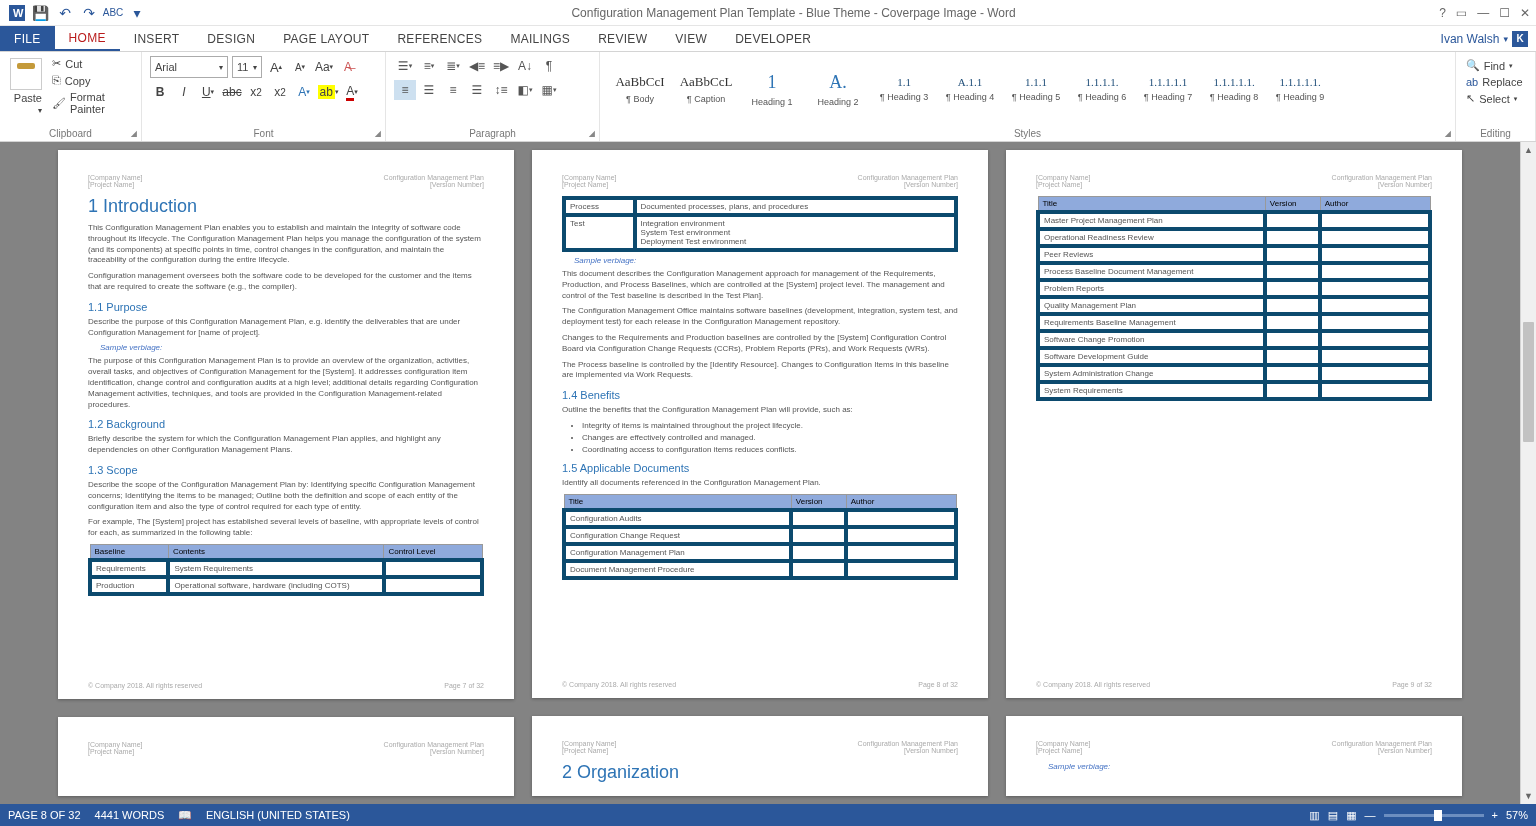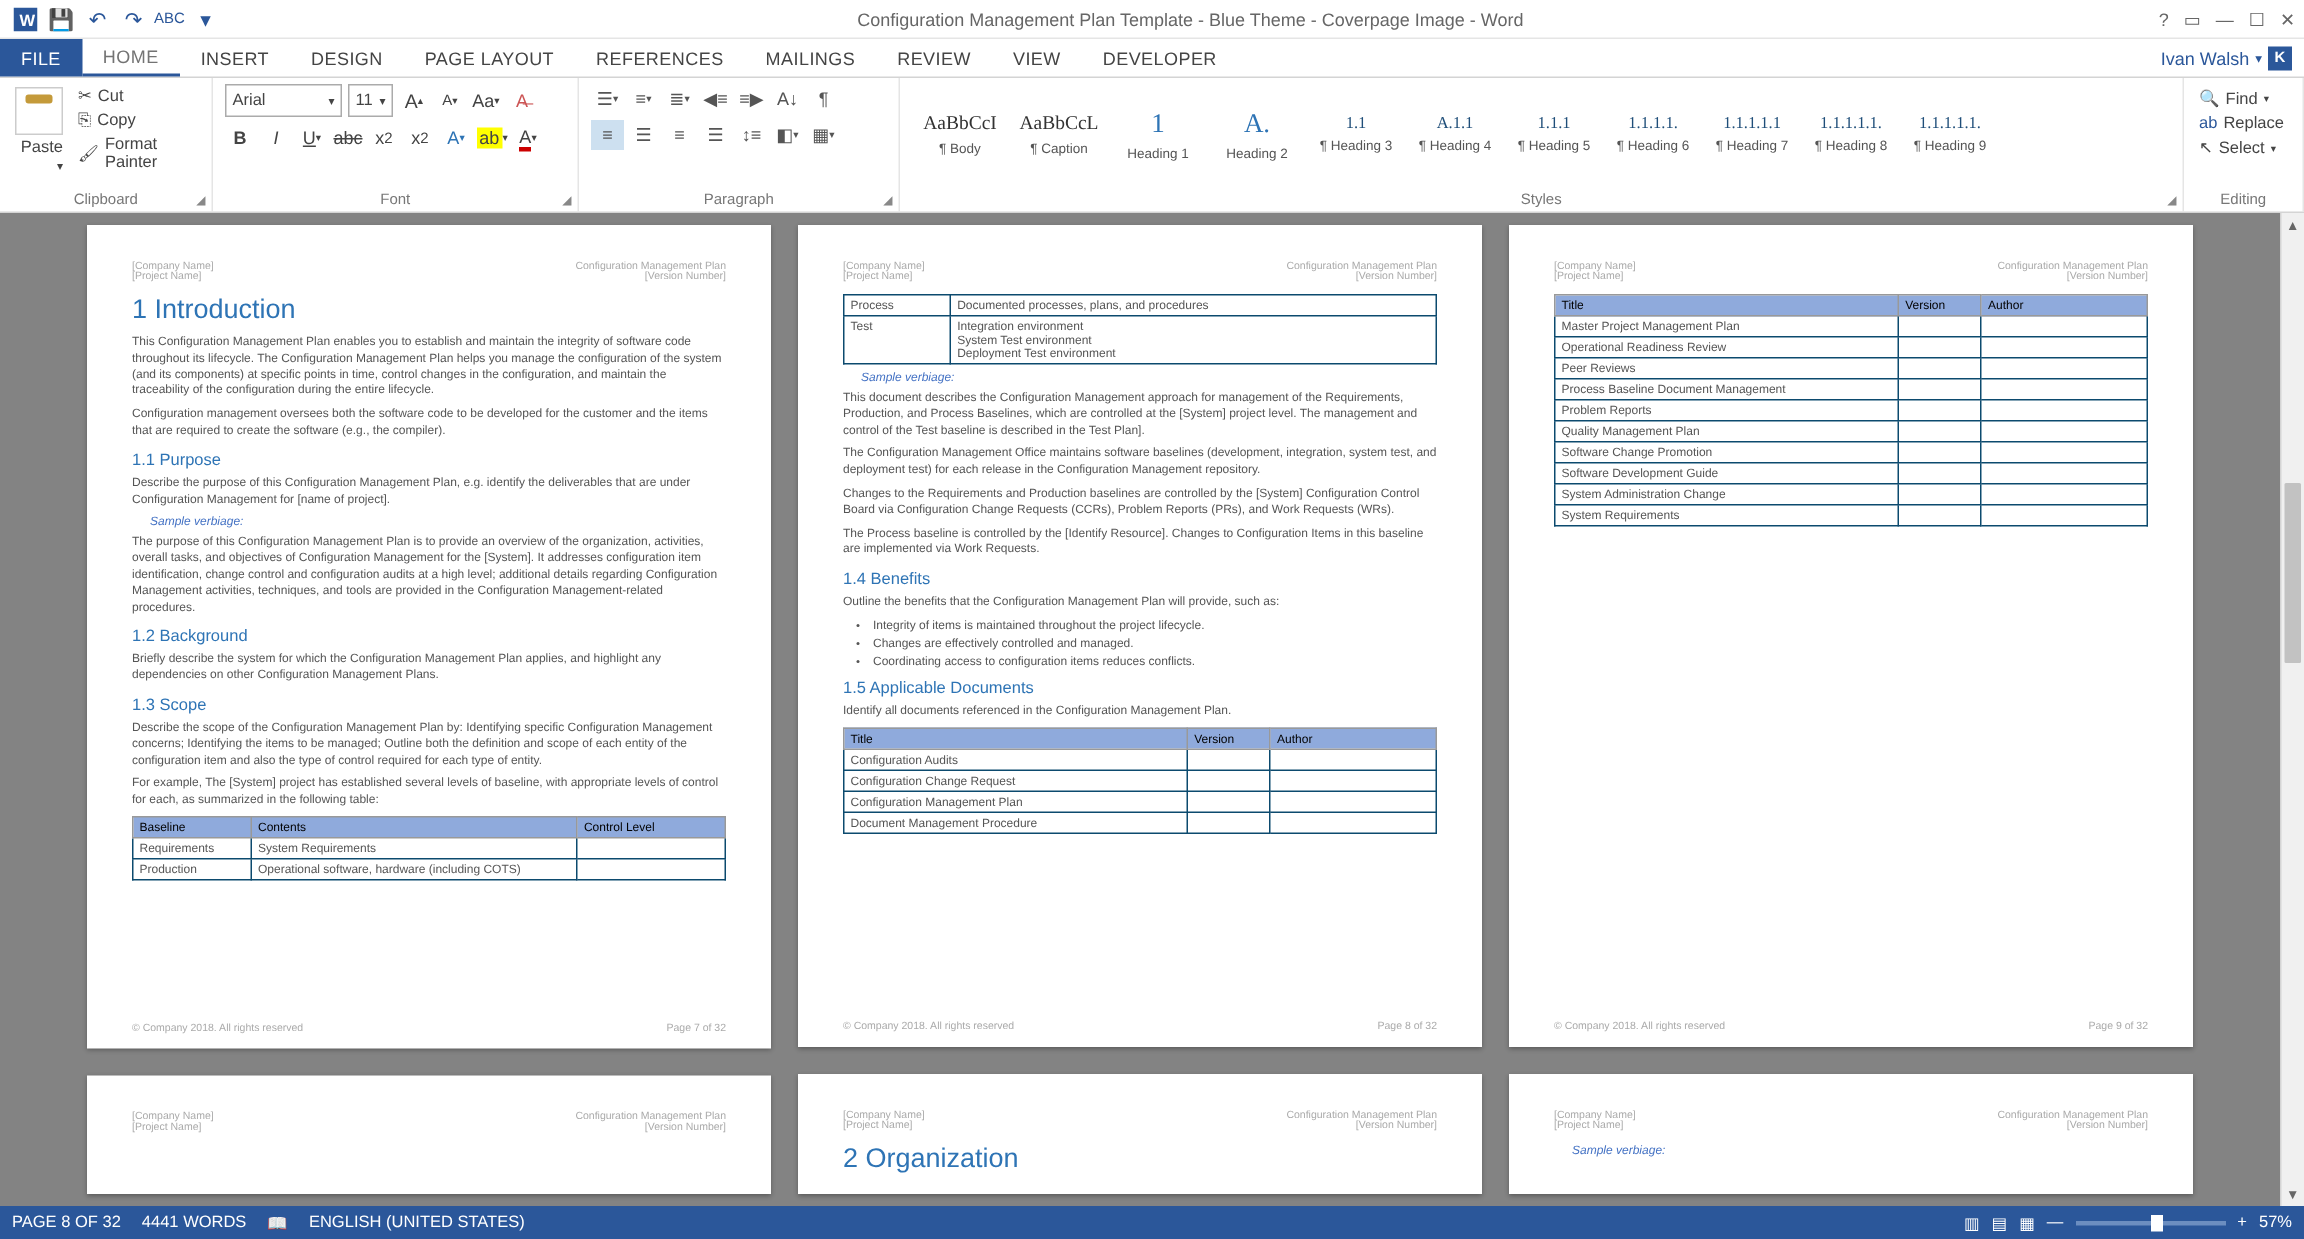--- a/index.html
+++ b/index.html
@@ -5,21 +5,21 @@
 *{box-sizing:border-box;margin:0;padding:0;font-family:"Segoe UI",Arial,sans-serif}
 body{background:#fff;font-size:11px;color:#444;overflow:hidden;width:1536px;height:826px;position:relative}
 .titlebar{height:26px;background:#fff;display:flex;align-items:center;padding:0 6px;border-bottom:1px solid #e5e5e5}
 .qat{display:flex;gap:2px;align-items:center}
 .qat-btn{width:22px;height:22px;display:flex;align-items:center;justify-content:center;color:#2b579a;font-size:14px}
 .title-center{flex:1;text-align:center;color:#666;font-size:12px}
 .win-ctrls{display:flex;gap:10px;color:#666;font-size:12px}
 .tabs{height:26px;background:#fff;display:flex;align-items:stretch;border-bottom:1px solid #d4d4d4}
 .tab{padding:1px 14px;color:#444;font-size:12px;display:flex;align-items:center;text-transform:uppercase;letter-spacing:0.3px}
 .tab.file{background:#2b579a;color:#fff}
-.tab.active{color:#737373;border-bottom:2px solid #2b579a}
+.tab.active{color:#b91c1c;border-bottom:2px solid #2b579a}
 .user{margin-left:auto;padding:0 8px;color:#2b579a;font-size:12px;display:flex;align-items:center;gap:4px}
 .user-badge{background:#2b579a;color:#fff;width:16px;height:16px;display:flex;align-items:center;justify-content:center;font-size:10px;font-weight:bold}
 .ribbon{height:90px;background:#fff;display:flex;border-bottom:1px solid #d4d4d4}
 .group{border-right:1px solid #e5e5e5;padding:4px 8px 2px;display:flex;flex-direction:column;position:relative}
 .group-label{position:absolute;bottom:2px;left:0;right:0;text-align:center;font-size:10px;color:#777}
 .group-dlg{position:absolute;bottom:3px;right:4px;font-size:8px;color:#888}
 .clip-top{display:flex;gap:6px;flex:1}
 .paste-btn{display:flex;flex-direction:column;align-items:flex-end;padding:2px;gap:2px}
 .paste-icon{width:32px;height:32px;background:#fff;border:1px solid #ccc;position:relative}
 .paste-icon:before{content:"";position:absolute;top:4px;left:6px;width:18px;height:6px;background:#c49a3a;border-radius:2px}
@@ -45,21 +45,21 @@
 .page{background:#fff;width:456px;height:560px;padding:24px 30px;font-size:8px;color:#555;position:relative;box-shadow:0 1px 3px rgba(0,0,0,.3)}
 .page-next{background:#fff;width:456px;height:80px;padding:24px 30px;font-size:8px;color:#555;box-shadow:0 1px 3px rgba(0,0,0,.3)}
 .page-col{display:flex;flex-direction:column;gap:18px}
 .ph-row{display:flex;justify-content:space-between;color:#aaa;font-size:7px;margin-bottom:8px}
 .h1{color:#2e74b5;font-size:18px;margin:6px 0;font-weight:normal}
 .h2{color:#2e74b5;font-size:11px;margin:8px 0 4px;font-weight:normal}
 .para{font-size:8px;line-height:1.35;margin-bottom:5px;color:#555}
 .verbiage{color:#4472c4;font-style:italic;font-size:8px;margin:4px 0 4px 12px}
 .tbl{border-collapse:collapse;width:100%;font-size:8px;margin:4px 0}
 .tbl th{background:#8faadc;color:#000;text-align:left;padding:2px 4px;border:1px solid #999;font-weight:normal}
-.tbl td{border:1px solid #0c4a6e;padding:2px 4px;vertical-align:top}
+.tbl td{border:4px solid #0c4a6e;padding:2px 4px;vertical-align:top}
 .ul{margin:4px 0 4px 20px;font-size:8px}
 .ul li{margin-bottom:3px}
 .pf-row{position:absolute;bottom:10px;left:30px;right:30px;display:flex;justify-content:space-between;color:#aaa;font-size:7px}
 .scrollbar{position:absolute;top:142px;bottom:22px;right:0;width:16px;background:#f0f0f0;border-left:1px solid #d4d4d4}
 .sb-up,.sb-down{height:16px;display:flex;align-items:center;justify-content:center;font-size:9px;color:#666}
 .sb-thumb{position:absolute;left:2px;right:2px;top:180px;height:120px;background:#c2c2c2;border-radius:1px}
 .statusbar{position:absolute;bottom:0;left:0;right:0;height:22px;background:#2b579a;color:#fff;display:flex;align-items:center;font-size:11px;padding:0 8px;gap:14px}
 .sb-right{margin-left:auto;display:flex;align-items:center;gap:8px}
 .zoom-track{width:100px;height:3px;background:#6c8ec0;position:relative}
 .zoom-thumb{position:absolute;top:-4px;left:50px;width:8px;height:11px;background:#fff}
@@ -444,20 +444,25 @@
               <td>Problem Reports</td>
               <td></td>
               <td></td>
             </tr>
             <tr>
               <td>Quality Management Plan</td>
               <td></td>
               <td></td>
             </tr>
             <tr>
+              <td>Requirements Baseline Management</td>
+              <td></td>
+              <td></td>
+            </tr>
+            <tr>
               <td>Software Change Promotion</td>
               <td></td>
               <td></td>
             </tr>
             <tr>
               <td>Software Development Guide</td>
               <td></td>
               <td></td>
             </tr>
             <tr>

